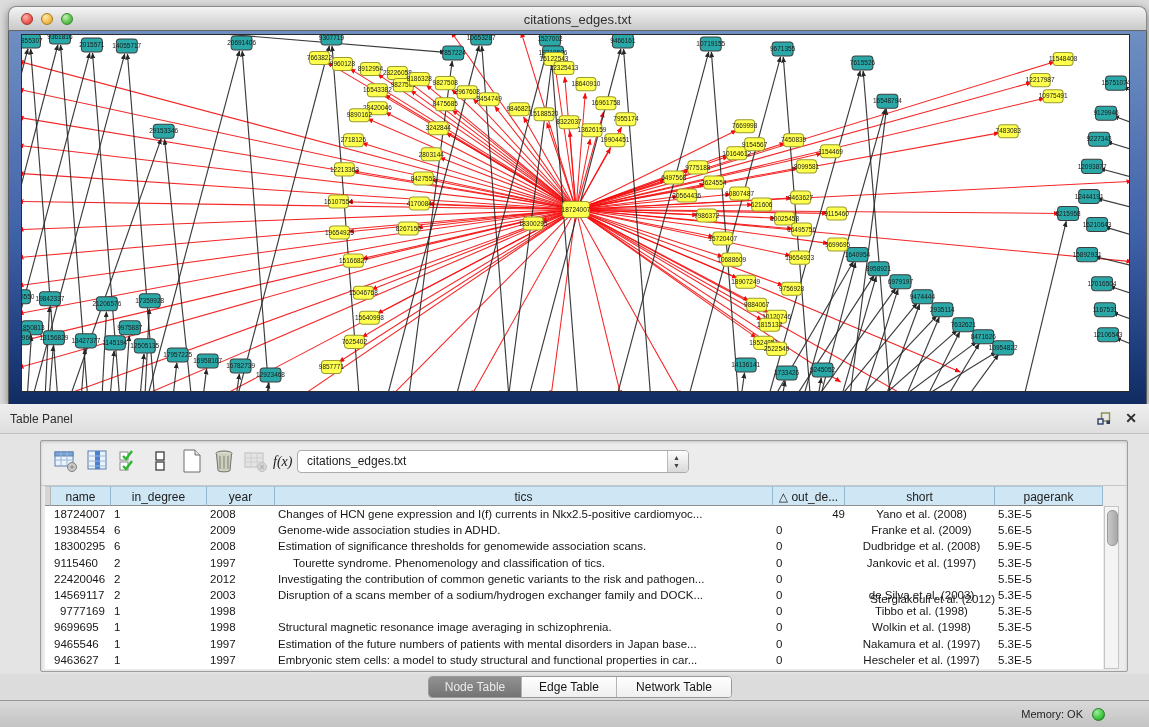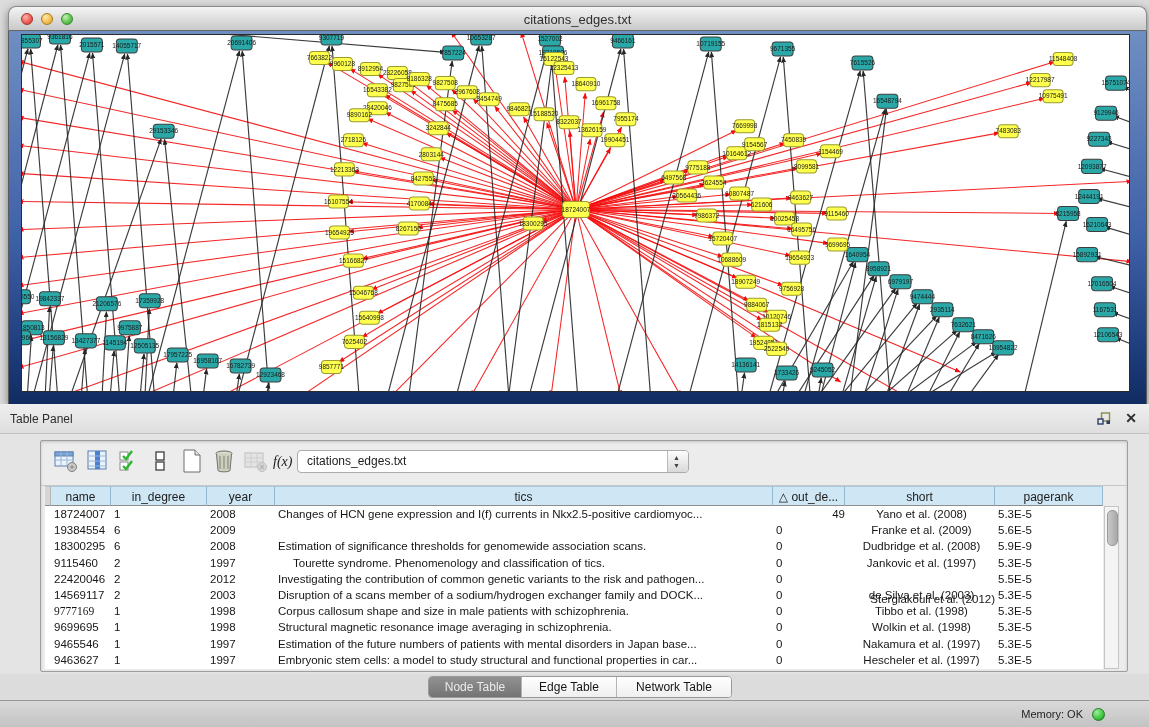--- a/index.html
+++ b/index.html
@@ -849,32 +849,33 @@
           <div class="tcell" style="left: 162px; width: 68px; text-align: left;">2008</div>
           <div class="tcell" style="left: 230px; width: 498px; text-align: left;">Changes of HCN gene expression and I(f) currents in Nkx2.5-positive cardiomyoc...</div>
           <div class="tcell" style="left: 728px; width: 72px; text-align: right;">49</div>
           <div class="tcell" style="left: 800px; width: 150px; text-align: center;">Yano et al. (2008)</div>
           <div class="tcell" style="left: 950px; width: 108px; text-align: left;">5.3E-5</div>
         </div>
         <div class="trow" style="top: 16.2px;">
           <div class="tcell" style="left: 6px; width: 60px; text-align: left;">19384554</div>
           <div class="tcell" style="left: 66px; width: 96px; text-align: left;">6</div>
           <div class="tcell" style="left: 162px; width: 68px; text-align: left;">2009</div>
+          <div class="tcell" style="left: 230px; width: 498px; text-align: left;">Genome-wide association studies in ADHD.</div>
           <div class="tcell" style="left: 728px; width: 72px; text-align: left;">0</div>
           <div class="tcell" style="left: 800px; width: 150px; text-align: center;">Franke et al. (2009)</div>
           <div class="tcell" style="left: 950px; width: 108px; text-align: left;">5.6E-5</div>
         </div>
         <div class="trow" style="top: 32.4px;">
           <div class="tcell" style="left: 6px; width: 60px; text-align: left;">18300295</div>
           <div class="tcell" style="left: 66px; width: 96px; text-align: left;">6</div>
           <div class="tcell" style="left: 162px; width: 68px; text-align: left;">2008</div>
           <div class="tcell" style="left: 230px; width: 498px; text-align: left;">Estimation of significance thresholds for genomewide association scans.</div>
           <div class="tcell" style="left: 728px; width: 72px; text-align: left;">0</div>
           <div class="tcell" style="left: 800px; width: 150px; text-align: center;">Dudbridge et al. (2008)</div>
-          <div class="tcell" style="left: 950px; width: 108px; text-align: left;">5.9E-9</div>
+          <div class="tcell" style="left: 950px; width: 108px; text-align: left;">5.9E-5</div>
         </div>
         <div class="trow" style="top: 48.6px;">
           <div class="tcell" style="left: 6px; width: 60px; text-align: left;">9115460</div>
           <div class="tcell" style="left: 66px; width: 96px; text-align: left;">2</div>
           <div class="tcell" style="left: 162px; width: 68px; text-align: left;">1997</div>
           <div class="tcell" style="left: 230px; width: 498px; text-align: left; margin-left: 15px;">Tourette syndrome. Phenomenology and classification of tics.</div>
           <div class="tcell" style="left: 728px; width: 72px; text-align: left;">0</div>
           <div class="tcell" style="left: 800px; width: 150px; text-align: center;">Jankovic et al. (1997)</div>
           <div class="tcell" style="left: 950px; width: 108px; text-align: left;">5.3E-5</div>
         </div>
@@ -890,24 +891,23 @@
         <div class="trow" style="top: 81px;">
           <div class="tcell" style="left: 6px; width: 60px; text-align: left;">14569117</div>
           <div class="tcell" style="left: 66px; width: 96px; text-align: left;">2</div>
           <div class="tcell" style="left: 162px; width: 68px; text-align: left;">2003</div>
           <div class="tcell" style="left: 230px; width: 498px; text-align: left;">Disruption of a scans member of a sodium/hydrogen exchanger family and DOCK...</div>
           <div class="tcell" style="left: 728px; width: 72px; text-align: left;">0</div>
           <div class="tcell" style="left: 800px; width: 150px; text-align: center;">de Silva et al. (2003)</div>
           <div class="tcell" style="left: 950px; width: 108px; text-align: left;">5.3E-5</div>
         </div>
         <div class="trow" style="top: 97.2px;">
-          <div class="tcell" style="left: 6px; width: 60px; text-align: left; font-family: Liberation Serif, serif;">9777169</div>
+          <div class="tcell" style="left: 6px; width: 60px; text-align: center;">9777169</div>
           <div class="tcell" style="left: 66px; width: 96px; text-align: left;">1</div>
           <div class="tcell" style="left: 162px; width: 68px; text-align: left;">1998</div>
-          <div class="tcell" style="left: 230px; width: 498px; text-align: left;">Corpus callosum shape and size in male patients with schizophrenia.</div>
           <div class="tcell" style="left: 728px; width: 72px; text-align: left;">0</div>
           <div class="tcell" style="left: 800px; width: 150px; text-align: center;">Tibbo et al. (1998)</div>
           <div class="tcell" style="left: 950px; width: 108px; text-align: left;">5.3E-5</div>
         </div>
         <div class="trow" style="top: 113.4px;">
           <div class="tcell" style="left: 6px; width: 60px; text-align: left;">9699695</div>
           <div class="tcell" style="left: 66px; width: 96px; text-align: left;">1</div>
           <div class="tcell" style="left: 162px; width: 68px; text-align: left;">1998</div>
           <div class="tcell" style="left: 230px; width: 498px; text-align: left;">Structural magnetic resonance image averaging in schizophrenia.</div>
           <div class="tcell" style="left: 728px; width: 72px; text-align: left;">0</div>

